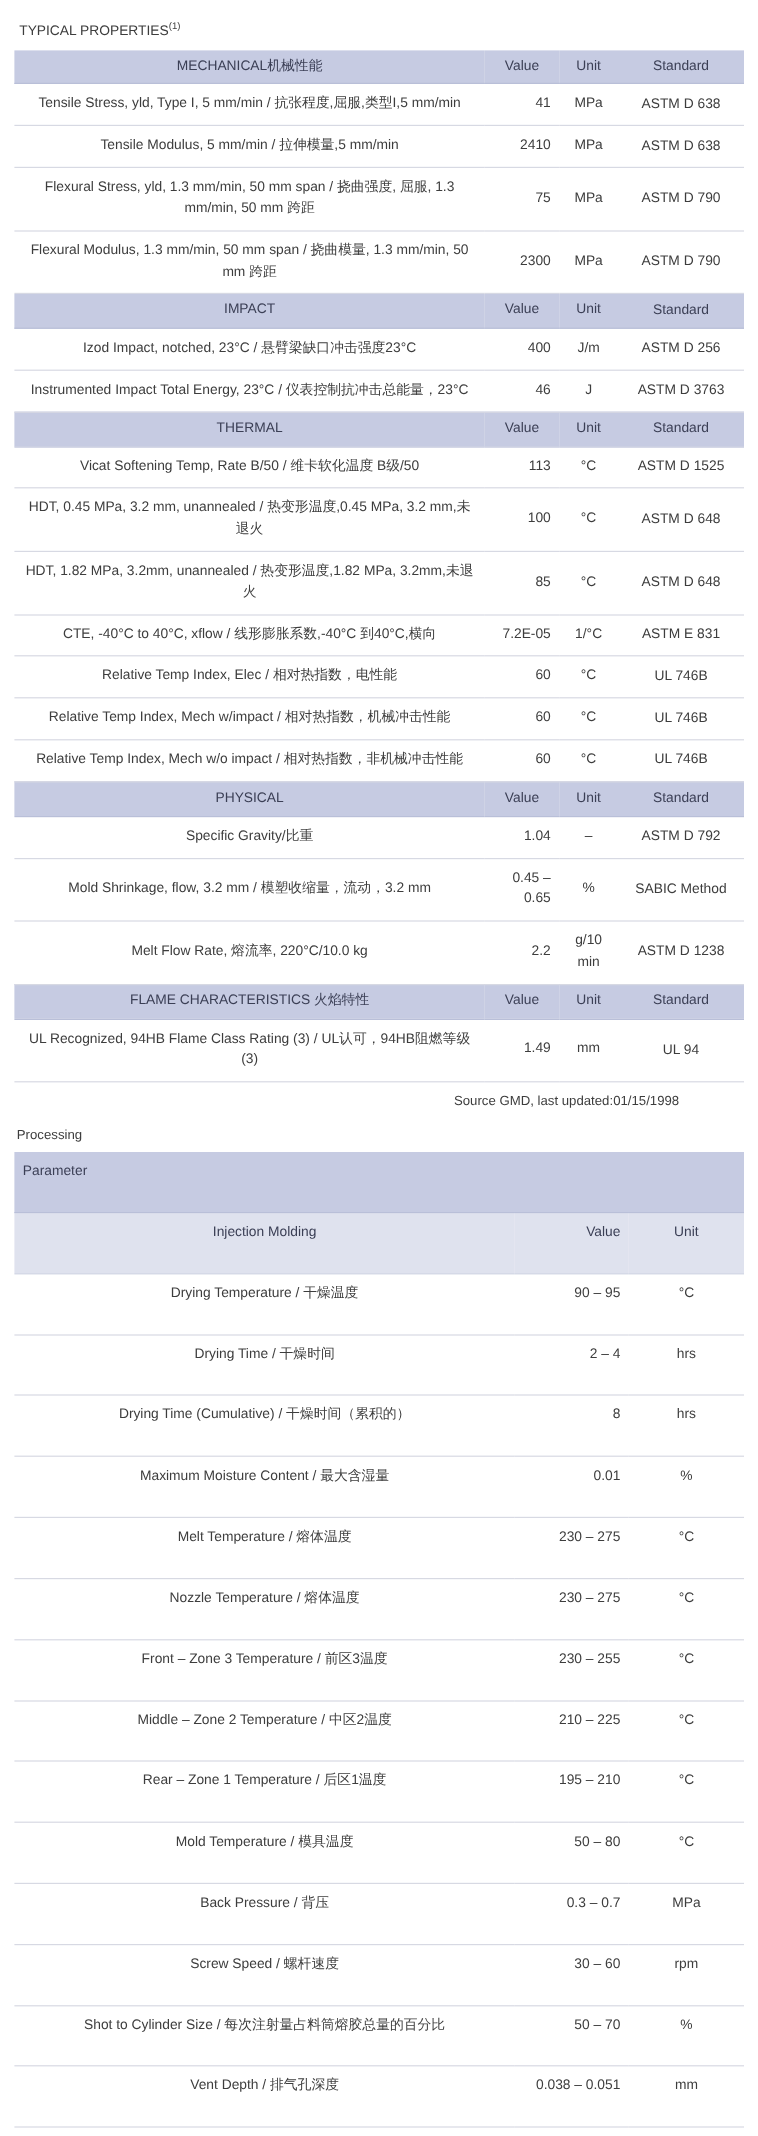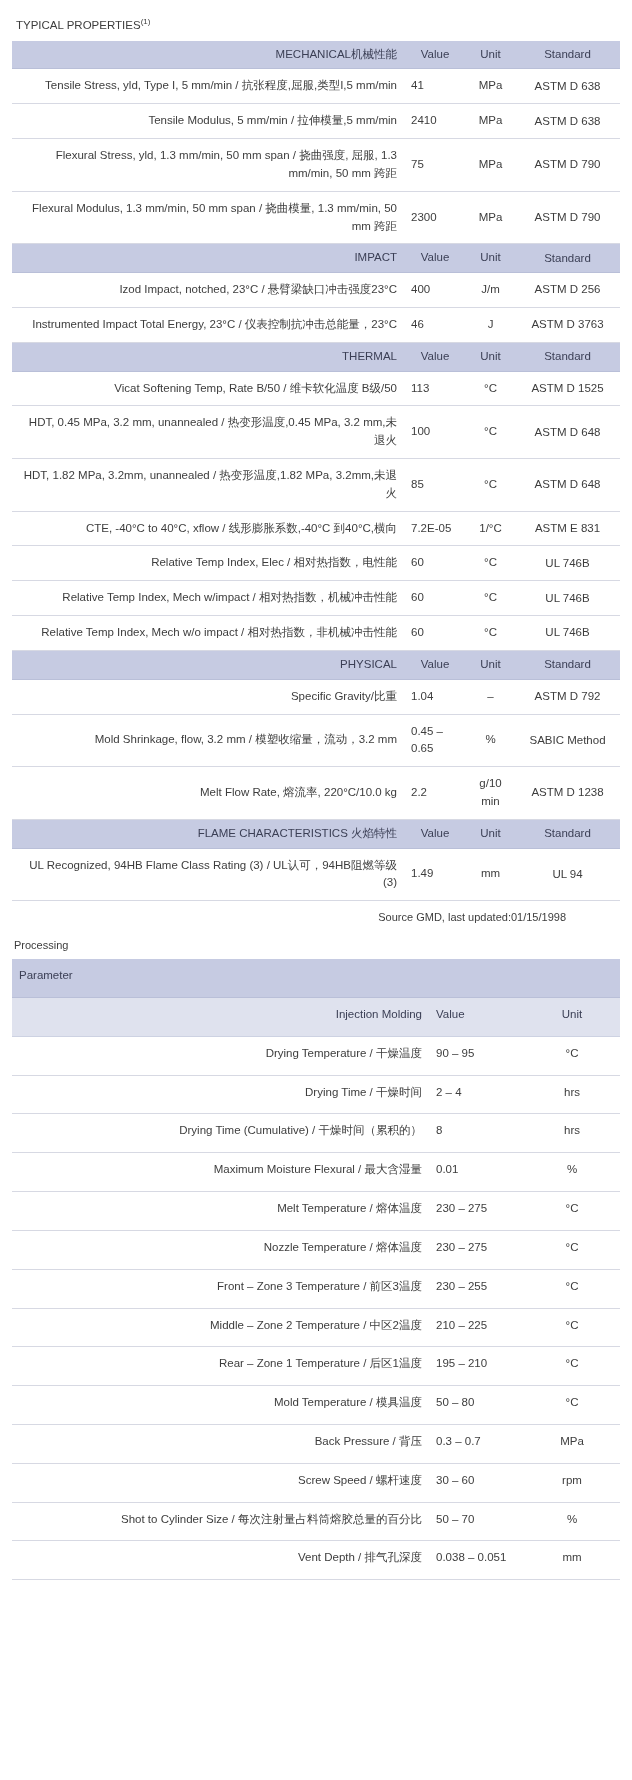--- a/index.html
+++ b/index.html
@@ -45,22 +45,22 @@
     color: #3b3f55;
     padding-top: 5px;
     padding-bottom: 5px;
     border-bottom: 1px solid #b9bfd8;
   }
   tr.section td.num,
   tr.section td.unit,
   tr.section td.std {
     text-align: center;
   }
-  td.name { text-align: right; }
-  td.num { text-align: left; }
+  td.name { text-align: center; }
+  td.num { text-align: right; }
   td.unit { text-align: center; }
   td.std { text-align: center; line-height: 1.5; }
   .source {
     text-align: right;
     font-size: 11px;
     color: #3d3d3d;
     padding: 10px 2px 4px 0;
   }
   .proc-heading {
     font-size: 11px;
@@ -76,21 +76,21 @@
   }
   .proc-sub td {
     background: #dfe2ee;
     color: #3b3f55;
     padding-top: 6px;
     padding-bottom: 6px;
     border-bottom: 1px solid #cdd2e2;
   }
   .proc td {
     padding-top: 8px;
-    padding-bottom: 12px;
+    padding-bottom: 24px;
   }
 </style>
 </head>
 <body>
 
 <div class="page">
 
   <table>
     <colgroup>
       <col style="width:392px">
@@ -273,21 +273,21 @@
         <td class="name">Drying Time / 干燥时间</td>
         <td class="num">2 – 4</td>
         <td class="unit">hrs</td>
       </tr>
       <tr>
         <td class="name">Drying Time (Cumulative) / 干燥时间（累积的）</td>
         <td class="num">8</td>
         <td class="unit">hrs</td>
       </tr>
       <tr>
-        <td class="name">Maximum Moisture Flexural / 最大含湿量</td>
+        <td class="name">Maximum Moisture Content / 最大含湿量</td>
         <td class="num">0.01</td>
         <td class="unit">%</td>
       </tr>
       <tr>
         <td class="name">Melt Temperature / 熔体温度</td>
         <td class="num">230 – 275</td>
         <td class="unit">°C</td>
       </tr>
       <tr>
         <td class="name">Nozzle Temperature / 熔体温度</td>

